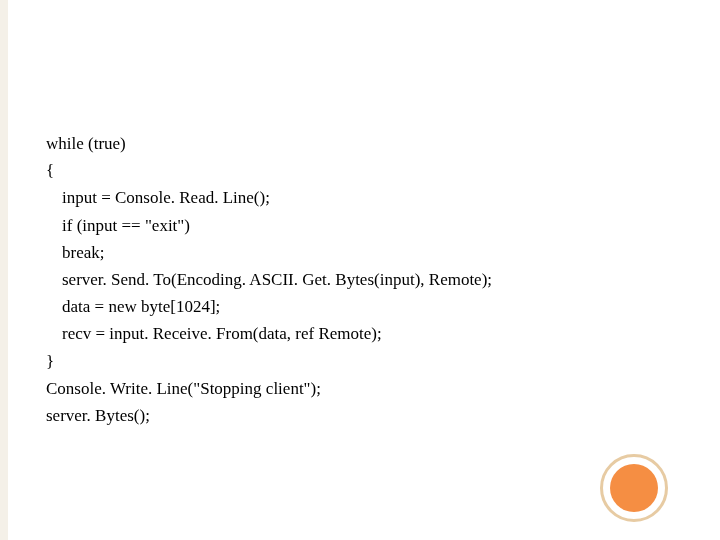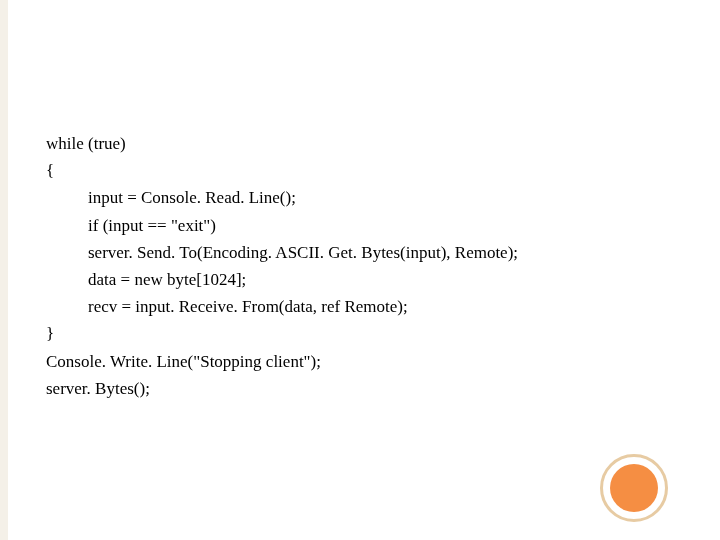--- a/index.html
+++ b/index.html
@@ -23,21 +23,21 @@
     top: 130px;
     left: 46px;
     font-size: 17px;
     line-height: 1.6;
     color: #000;
   }
   .code-line {
     white-space: pre;
   }
   .indent {
-    margin-left: 42px;
+    margin-left: 16px;
   }
   .ornament {
     position: absolute;
     right: 40px;
     bottom: 18px;
     width: 68px;
     height: 68px;
   }
   .ornament .outer {
     position: absolute;
@@ -72,20 +72,21 @@
 
 <div class="slide">
 
   <div class="leftbar"></div>
 
   <div class="code-block">
     <div class="code-line">while (true)</div>
     <div class="code-line">{</div>
     <div class="code-line indent">input = Console. Read. Line();</div>
     <div class="code-line indent">if (input == "exit")</div>
+    <div class="code-line indent">break;</div>
     <div class="code-line indent">server. Send. To(Encoding. ASCII. Get. Bytes(input), Remote);</div>
     <div class="code-line indent">data = new byte[1024];</div>
     <div class="code-line indent">recv = input. Receive. From(data, ref Remote);</div>
     <div class="code-line">}</div>
     <div class="code-line">Console. Write. Line("Stopping client");</div>
     <div class="code-line">server. Bytes();</div>
   </div>
 
   <div class="ornament">
     <div class="outer"></div>

